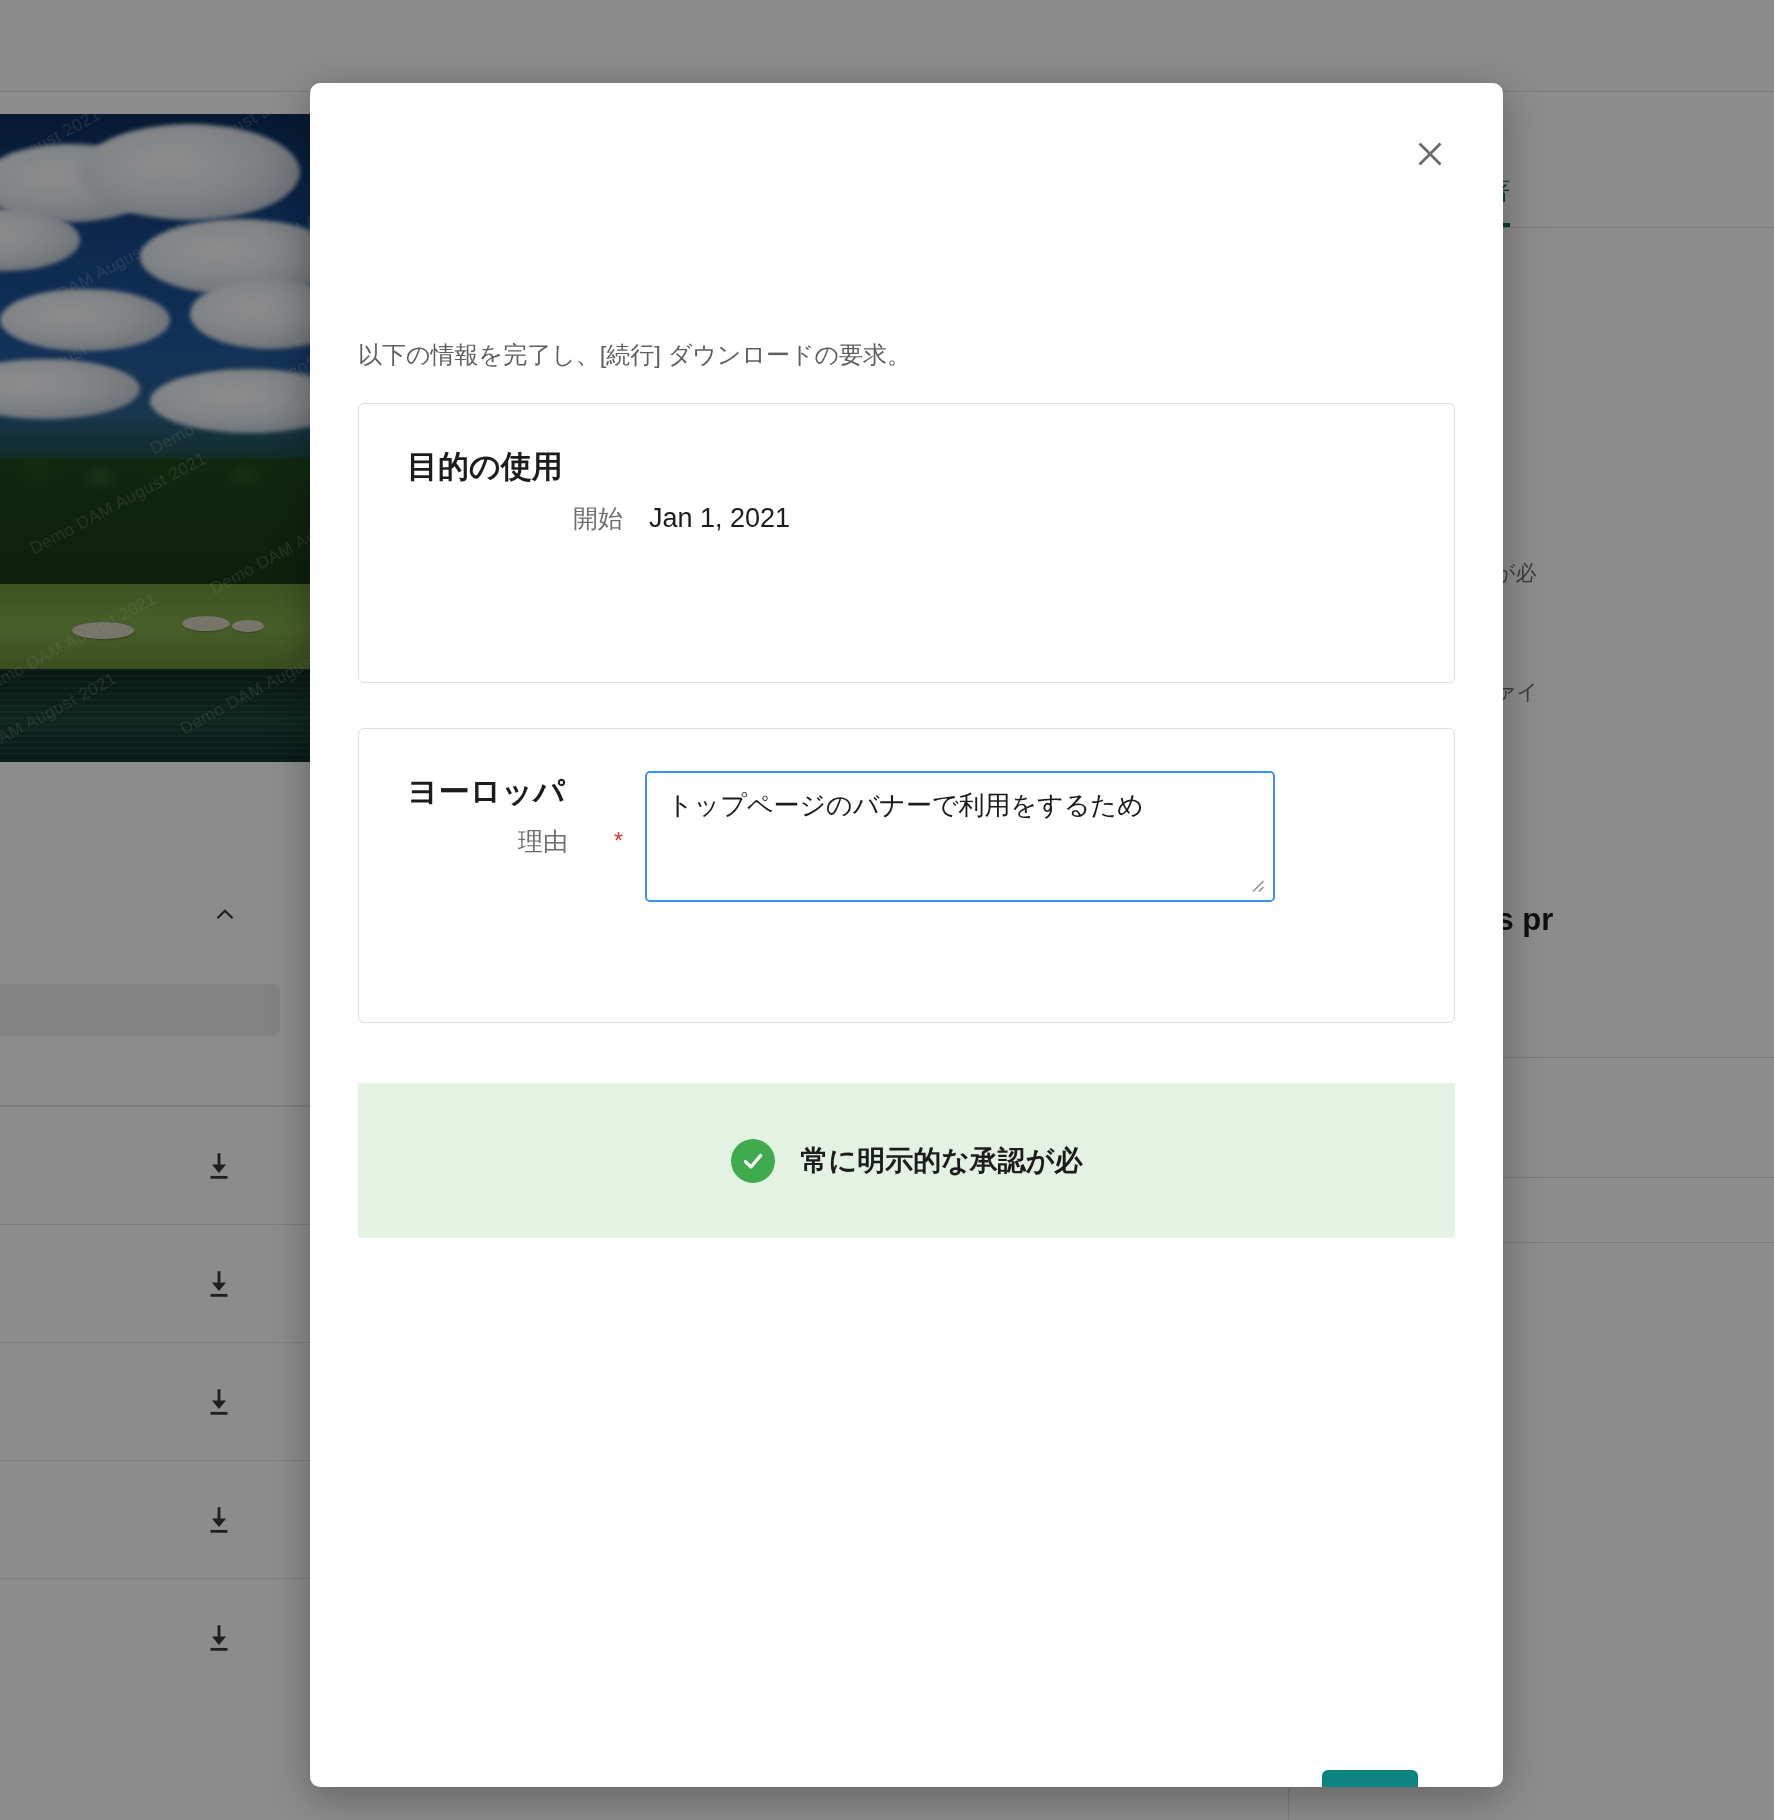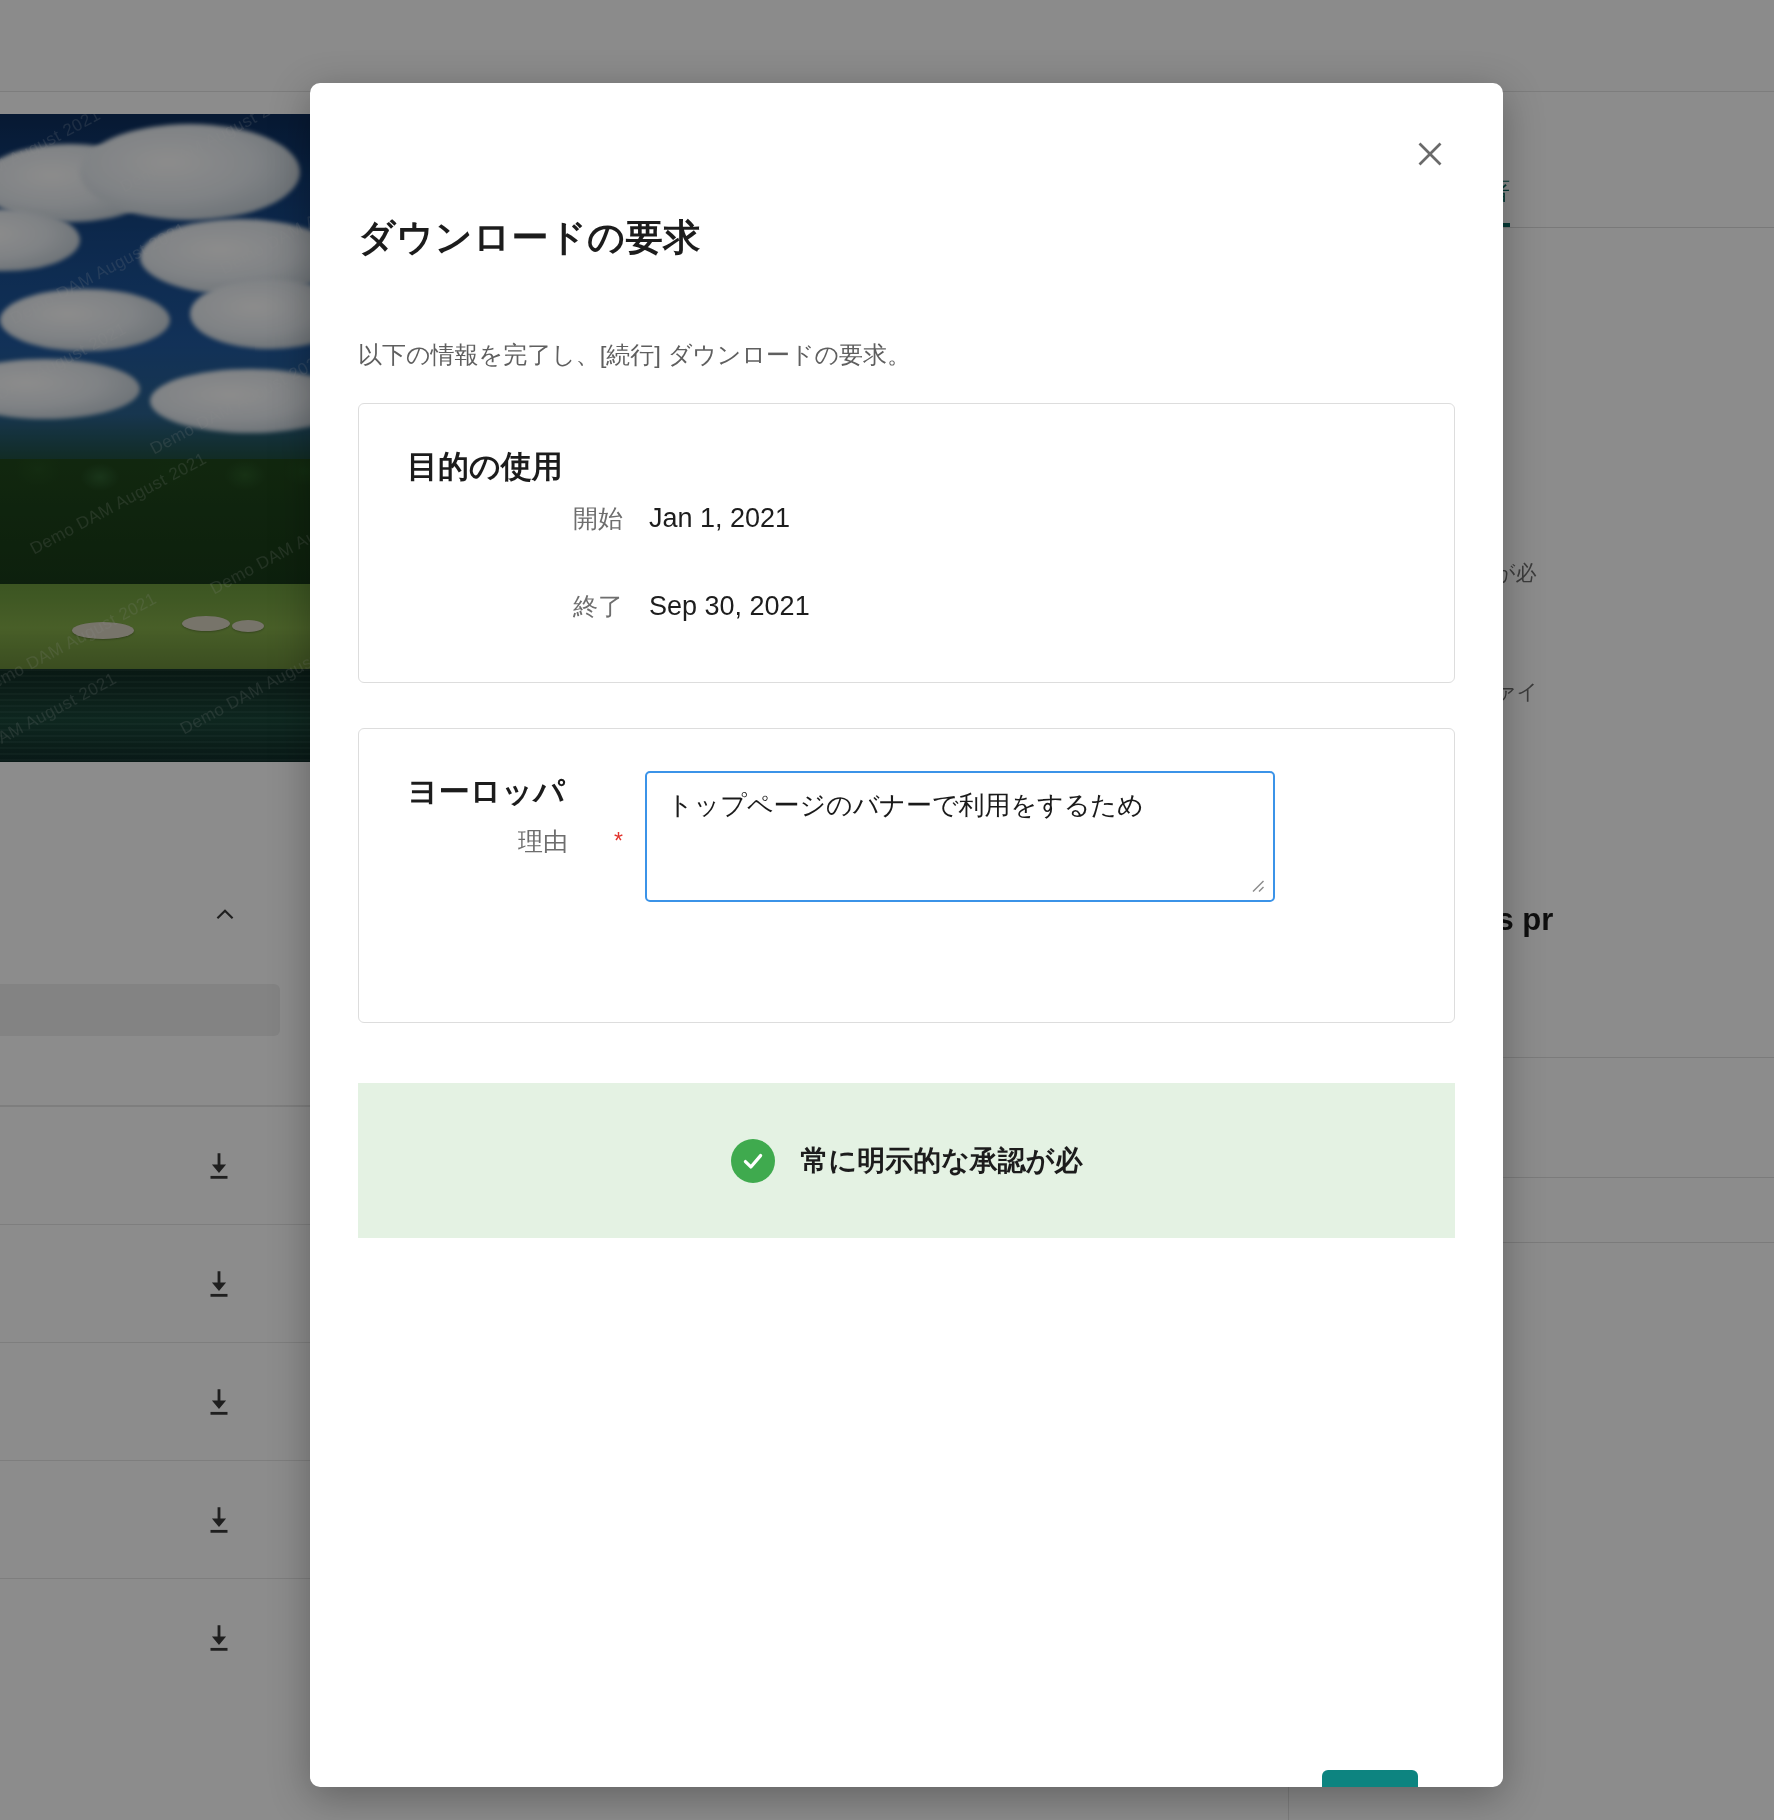--- a/index.html
+++ b/index.html
@@ -322,43 +322,38 @@
     </div>
     <div class="panel-hr" style="top:1085px;"></div>
     <div class="panel-hr" style="left:0; width:486px; top:1150px;"></div>
   </div>
 </div>
 
 <div id="overlay"></div>
 
 <div id="modal">
 
-  <div class="modal-title">ダウンロードの要求</div>
 
   <div class="close-btn">
     <svg width="36" height="36" viewBox="0 0 24 24" fill="none" stroke="#6a6a6a" stroke-width="1.8">
       <line x1="5" y1="5" x2="19" y2="19"></line>
         <line x1="19" y1="5" x2="5" y2="19"></line>
     </svg>
   </div>
 
   <div class="modal-intro">以下の情報を完了し、[続行] ダウンロードの要求。</div>
 
   <div class="card" id="card-purpose">
     <div class="card-title">目的の使用</div>
 
     <div class="frow" style="left:0; top:98px;">
       <span class="flabel">開始</span>
       <span class="fvalue">Jan 1, 2021</span>
     </div>
 
-    <div class="frow" style="left:0; top:186px;">
-      <span class="flabel">終了</span>
-      <span class="fvalue">Sep 30, 2021</span>
-    </div>
 
 
     <div class="frow" style="left:0; top:367px;">
       <span class="flabel">メディア</span>
       <span class="chip">
         <span class="arrows">‹ ›</span>
         <span>Twitter</span>
       </span>
     </div>
   </div>

